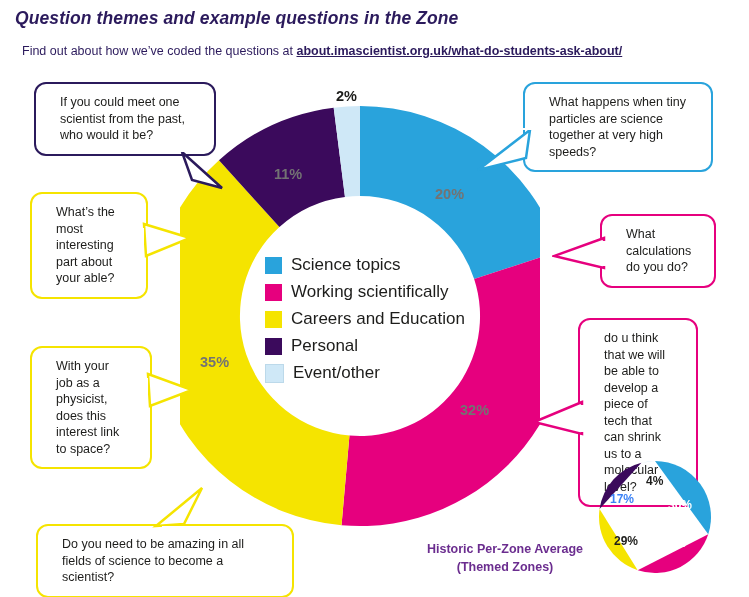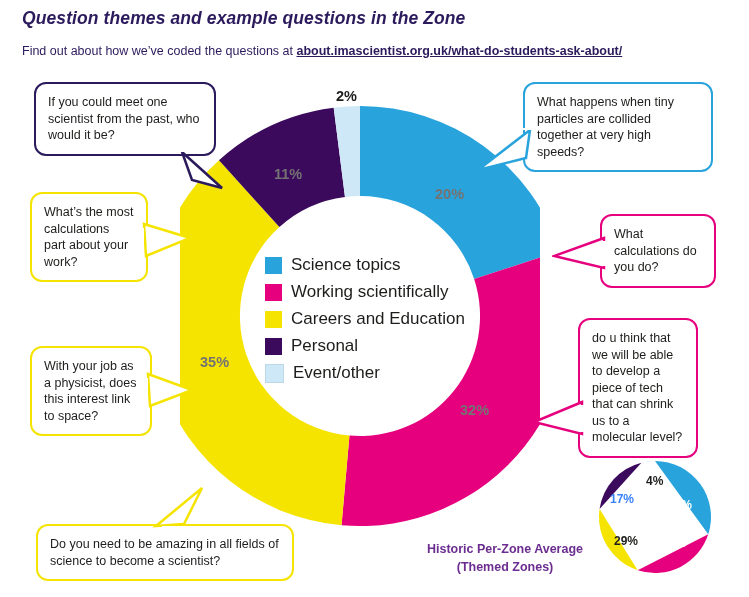--- a/index.html
+++ b/index.html
@@ -9,21 +9,21 @@
   body {
     width: 749px;
     height: 597px;
     position: relative;
     background: #ffffff;
     font-family: "Liberation Sans", sans-serif;
     overflow: hidden;
   }
   .title {
     position: absolute;
-    left: 22px;
+    left: 15px;
     top: 8px;
     font-size: 17.5px;
     font-weight: bold;
     font-style: italic;
     color: #2b1a5c;
     letter-spacing: 0.1px;
   }
   .subtitle {
     position: absolute;
     left: 22px;
@@ -72,21 +72,21 @@
     font-size: 14.5px;
   }
   .pct.dark {
     color: #1d1d1b;
   }
   
   .bubble {
     position: absolute;
     box-sizing: border-box;
     border-radius: 12px;
-    padding: 10px 12px;
+    padding: 10px 24px;
     font-size: 12.5px;
     line-height: 1.32;
     color: #1d1d1b;
     background: #ffffff;
   }
   .bubble.blue { border: 2.5px solid #29a3dc; }
   .bubble.purple { border: 2.5px solid #2b1a5c; }
   .bubble.yellow { border: 2.5px solid #f5e400; }
   .bubble.magenta { border: 2.5px solid #e6007e; }
   .small-chart {
@@ -170,29 +170,29 @@
 
 <div class="bubble purple" style="left:34px; top:82px; width:182px;">
   <span>If you could meet one scientist from the past, who would it be?</span>
 </div>
 <svg style="position:absolute; left:178px; top:150px;" width="50" height="44">
   <polygon points="4,2 44,38 14,30" fill="#ffffff" stroke="#2b1a5c" stroke-width="2.5"></polygon>
   <line x1="2" y1="0" x2="30" y2="0" stroke="#ffffff" stroke-width="4"></line>
 </svg>
 
 <div class="bubble blue" style="left:523px; top:82px; width:190px;">
-  <span>What happens when tiny particles are collided together at very high speeds?</span>
+  <span>What happens when tiny particles are science together at very high speeds?</span>
 </div>
 <svg style="position:absolute; left:476px; top:128px;" width="56" height="46">
   <polygon points="54,2 2,42 50,30" fill="#ffffff" stroke="#29a3dc" stroke-width="2.5"></polygon>
   <line x1="36" y1="0" x2="56" y2="0" stroke="#ffffff" stroke-width="4"></line>
 </svg>
 
 <div class="bubble yellow" style="left:30px; top:192px; width:118px;">
-  <span>What’s the most calculations part about your work?</span>
+  <span>What’s the most interesting part about your able?</span>
 </div>
 <svg style="position:absolute; left:142px; top:222px;" width="52" height="40">
   <polygon points="2,2 48,16 4,34" fill="#ffffff" stroke="#f5e400" stroke-width="2.5"></polygon>
   <line x1="0" y1="6" x2="0" y2="30" stroke="#ffffff" stroke-width="4"></line>
 </svg>
 
 <div class="bubble magenta" style="left:600px; top:214px; width:116px;">
   <span>What calculations do you do?</span>
 </div>
 <svg style="position:absolute; left:552px; top:236px;" width="54" height="40">

